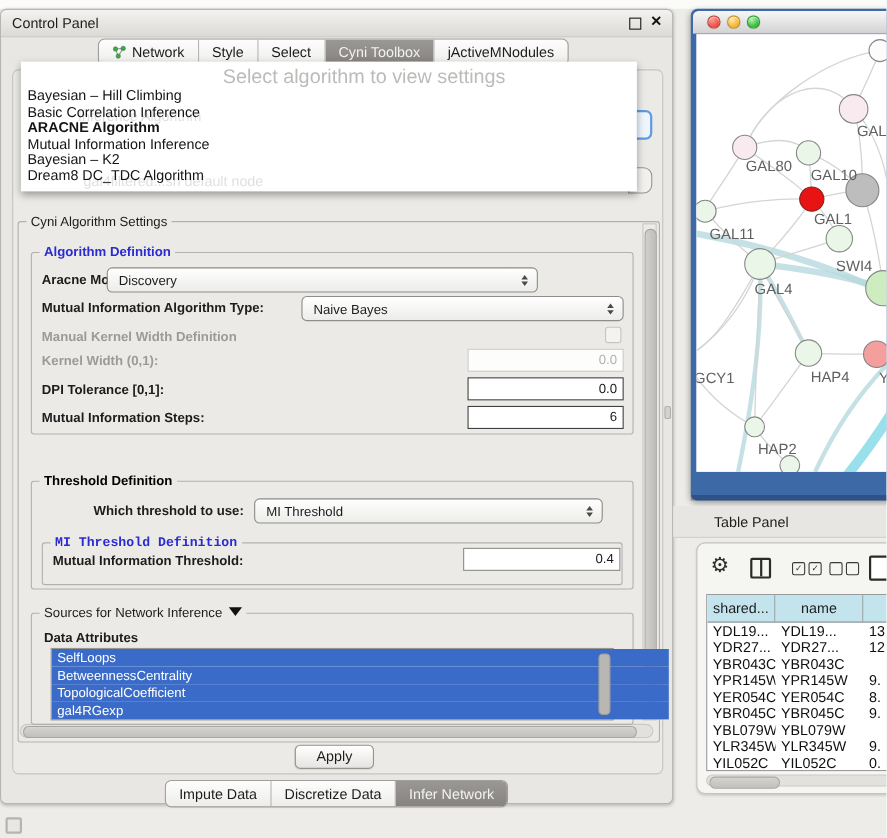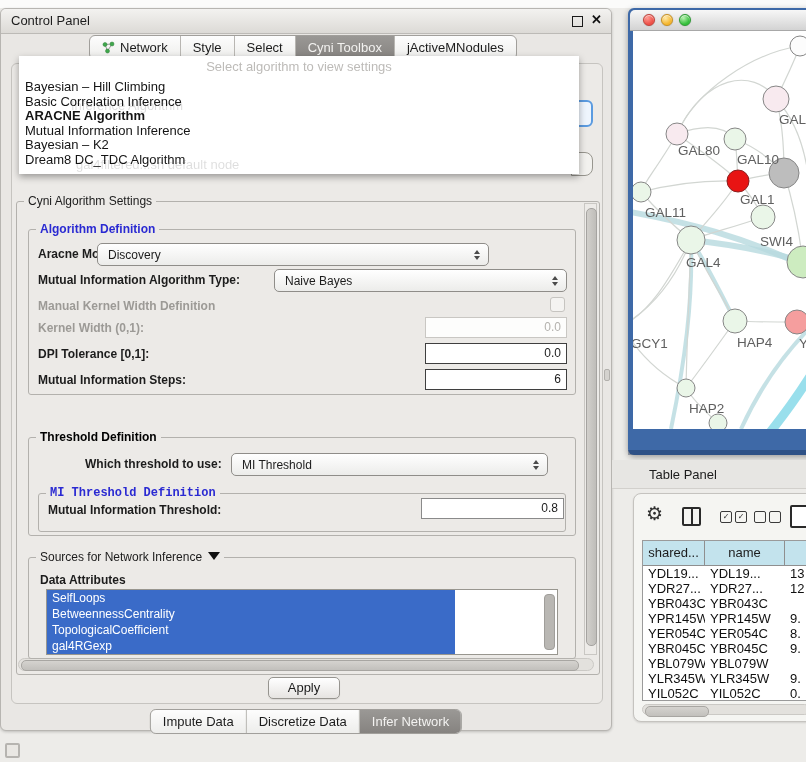--- a/index.html
+++ b/index.html
@@ -54,39 +54,39 @@
   .cbx{position:absolute;width:15px;height:15px;border:1px solid #c6c4c0;border-radius:3px;
        background:#f4f3f1;box-sizing:border-box;}
 
   .arrow-r{display:inline-block;width:0;height:0;border-top:6px solid transparent;
            border-bottom:6px solid transparent;border-left:9px solid #111;margin-left:9px;vertical-align:-1px;}
   .arrow-d{display:inline-block;width:0;height:0;border-left:6px solid transparent;
            border-right:6px solid transparent;border-top:8px solid #111;margin-left:6px;vertical-align:1px;}
 
   .attrlist{position:absolute;background:#fff;border:1px solid #98968f;box-sizing:border-box;}
   .attr-item{height:16px;line-height:16px;font-size:12px;color:#fff;background:#3a6bc8;
-             padding-left:5px;width:408px;box-sizing:border-box;white-space:nowrap;overflow:hidden;}
+             padding-left:5px;width:561px;box-sizing:border-box;white-space:nowrap;overflow:hidden;}
   .lthumb{position:absolute;right:2px;top:4px;width:9px;height:54px;background:#b9b7b3;
           border:1px solid #a09e9a;border-radius:4px;}
 
   .vtrack{position:absolute;background:#edebe8;border:1px solid #c9c7c3;box-sizing:border-box;}
   .vthumb{position:absolute;left:1px;width:9px;background:linear-gradient(90deg,#d2d0cc,#bfbdb9);
           border:1px solid #a5a3a0;border-radius:5px;}
   .htrack{position:absolute;background:#e3e1dd;border:1px solid #cbc9c5;border-radius:7px;box-sizing:border-box;}
   .hthumb{position:absolute;top:1px;height:9px;background:linear-gradient(#d5d3cf,#c2c0bc);
           border:1px solid #a8a6a2;border-radius:5px;}
 
   .btn{position:absolute;height:22px;border:1px solid #96948f;border-radius:5px;
        background:linear-gradient(#ffffff,#e6e4e1);font-size:13px;text-align:center;line-height:20px;
        box-sizing:border-box;box-shadow:0 1px 1px rgba(0,0,0,.08);}
 
   
   .overlay{position:absolute;left:18px;top:47px;width:560px;height:118px;background:#fff;z-index:50;
            box-shadow:0 3px 7px rgba(0,0,0,.35);}
-  .dd-hint{position:absolute;left:0;top:3px;width:100%;text-align:center;font-size:13px;color:#bdbbb8;}
+  .dd-hint{position:absolute;left:0;top:3px;width:100%;text-align:center;font-size:18px;color:#bdbbb8;padding-left:32px;}
   #dd-items{position:absolute;left:3px;top:24px;right:3px;}
   .dd-item{height:14.6px;line-height:14.6px;font-size:13px;color:#141414;padding-left:3px;white-space:nowrap;}
   .dd-item.b{font-weight:bold;}
   .ghost{position:absolute;font-size:13px;color:#000;opacity:.13;white-space:nowrap;}
   .frag{position:absolute;z-index:10;box-sizing:border-box;}
   .frag.focus{border:2px solid #5b9be0;border-radius:0 6px 6px 0;background:#eef5fd;}
   .frag.combo-edge{border:1px solid #98968f;border-radius:0 8px 8px 0;background:#f2f1ee;}
 
   .dockic{position:absolute;left:5px;top:743px;width:15px;height:15px;border:2px solid #b6b4b0;
           background:#e9e7e3;border-radius:2px;box-sizing:border-box;}
@@ -238,21 +238,21 @@
       <span class="val">MI Threshold</span>
       <span class="spin">
           <i class="up"></i>
           <i class="dn"></i>
         </span>
     </div>
     <div class="gbox" style="left:37px;top:484px;width:526px;height:37px;font-family:Liberation Mono, monospace;">
       <span class="gleg blue">MI Threshold Definition</span>
     </div>
     <span class="lab" style="left:47px;top:490px;">Mutual Information Threshold:</span>
-    <div class="field" style="left:420px;top:489px;width:143px;">0.8</div>
+    <div class="field" style="left:420px;top:489px;width:143px;">0.4</div>
 
     <div class="gbox" style="left:27px;top:548px;width:546px;height:100px;">
       <span class="gleg plain"><span>Sources for Network Inference</span><span class="arrow-d"></span></span>
     </div>
     <span class="lab" style="left:39px;top:560px;">Data Attributes</span>
     <div class="attrlist" style="left:45px;top:580px;width:512px;height:66px;">
       <div id="attr-items">
           <div class="attr-item">SelfLoops</div>
           <div class="attr-item">BetweennessCentrality</div>
           <div class="attr-item">TopologicalCoefficient</div>

